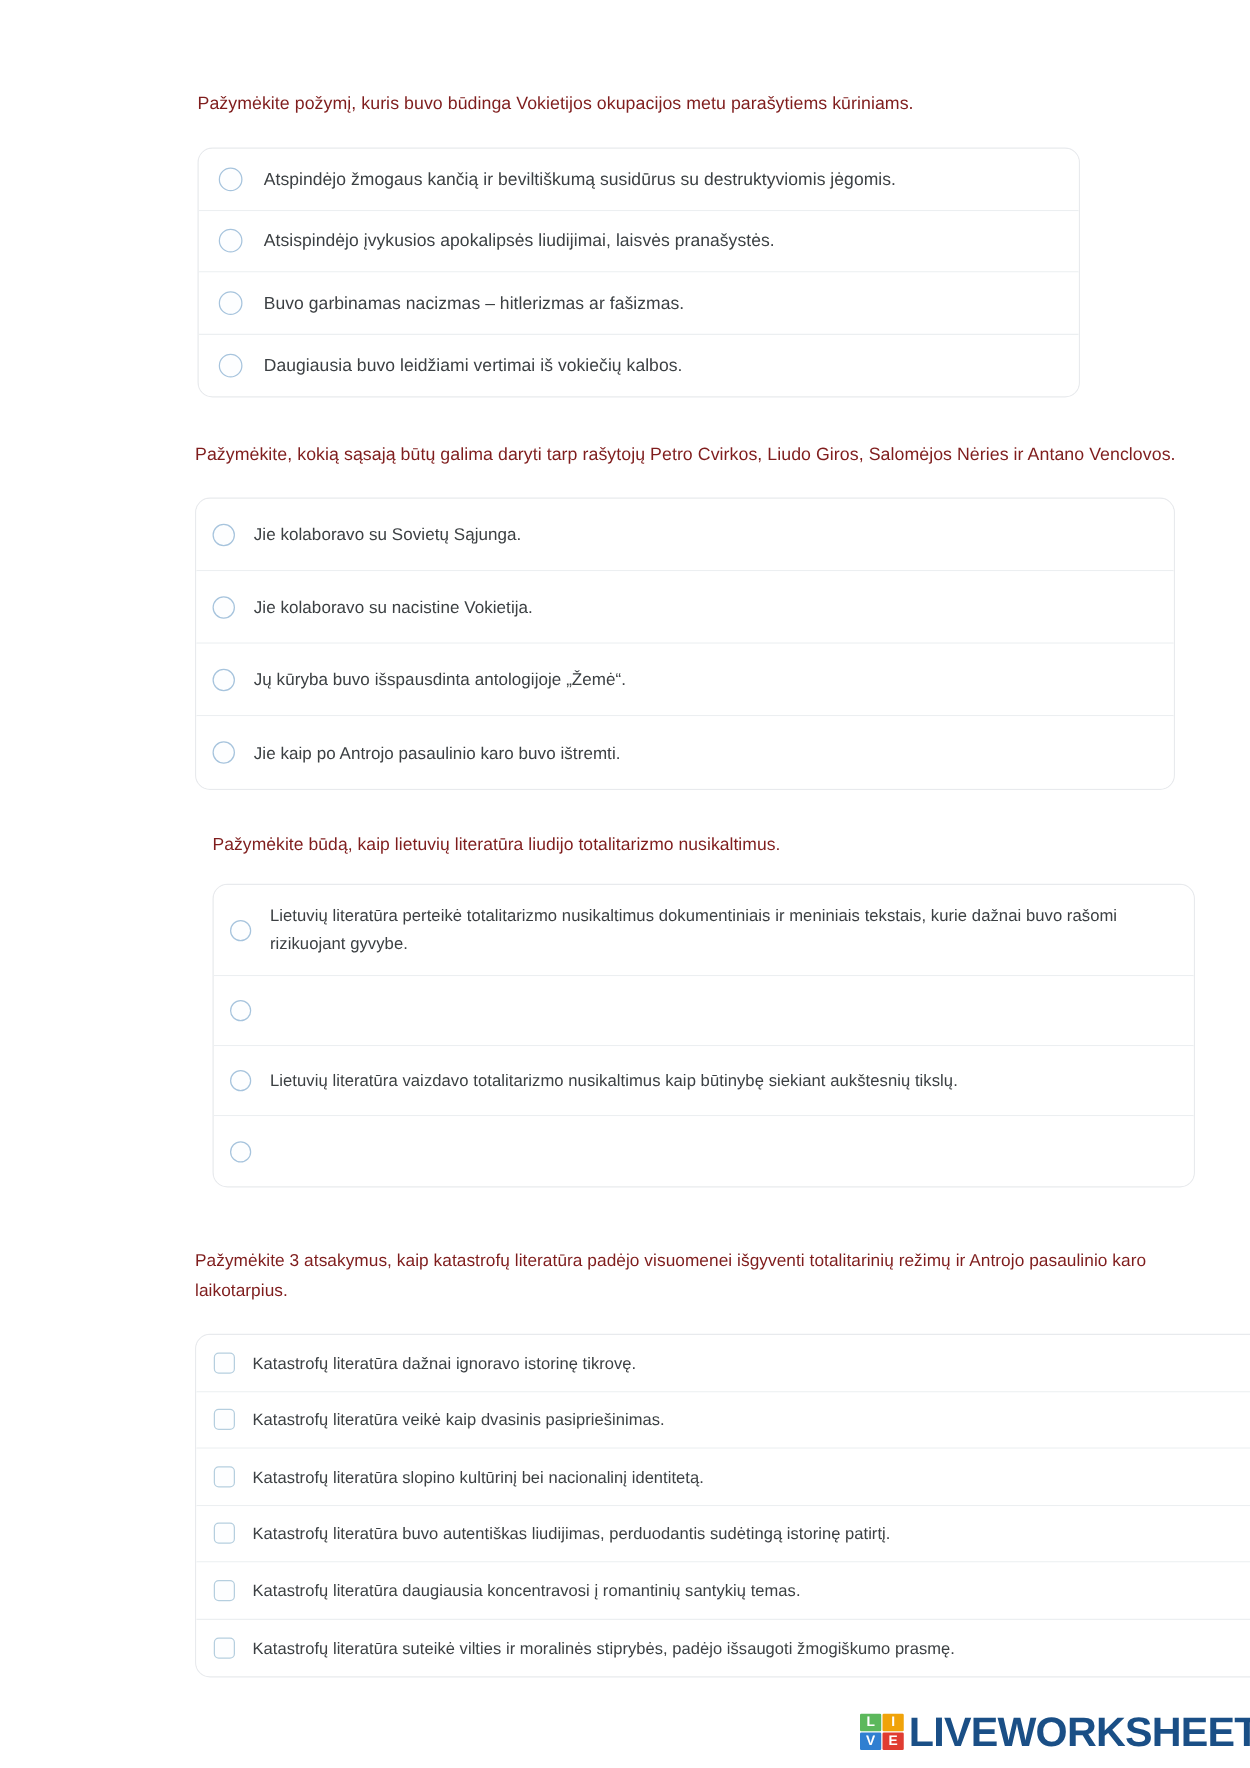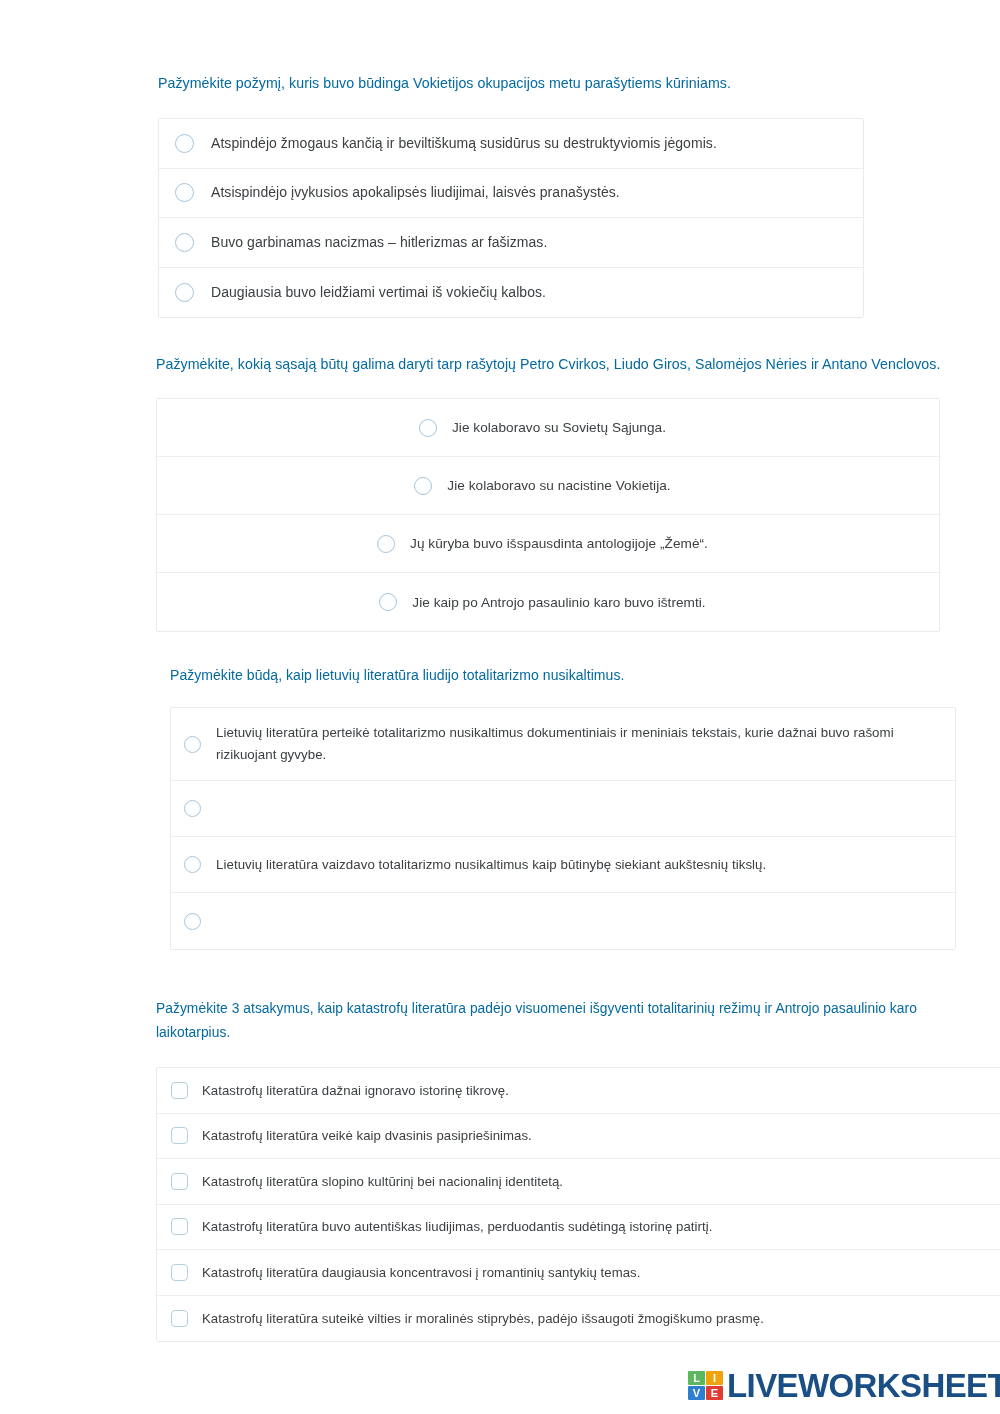--- a/index.html
+++ b/index.html
@@ -23,27 +23,27 @@
     height: 1414px;
     background: #ffffff;
   }
 
   
   .qblock { position: absolute; }
 
   .qtext {
     font-size: 14.2px;
     line-height: 22px;
-    color: #0369a1;
+    color: #7f1d1d;
     letter-spacing: 0.05px;
   }
 
   .options {
     border: 1px solid #e8eaed;
-    border-radius: 2px;
+    border-radius: 12px;
     background: #ffffff;
     overflow: hidden;
   }
 
   .opt {
     display: flex;
     align-items: center;
     border-bottom: 1px solid #eceff1;
     background: #fff;
     padding: 0 14px;
@@ -78,21 +78,21 @@
     background: #fdfeff;
   }
 
   
   #q1 { left: 158px; top: 72px; width: 712px; }
   #q1 .options { margin-top: 24px; width: 706px; }
   #q1 .opt { height: 49.5px; padding-left: 16px; }
 
   #q2 { left: 156px; top: 353px; width: 790px; }
   #q2 .options { margin-top: 23px; width: 784px; }
-  #q2 .opt { height: 58px; padding-left: 13px; justify-content: center; }
+  #q2 .opt { height: 58px; padding-left: 13px; }
   #q2 .opt-label { font-size: 13.6px; padding-left: 15px; }
   #q2 .radio { width: 18px; height: 18px; }
 
   #q3 { left: 170px; top: 664px; width: 938px; }
   #q3 .qtext { font-size: 14px; }
   #q3 .options { margin-top: 21px; width: 786px; }
   #q3 .opt { padding-left: 13px; min-height: 56px; }
   #q3 .opt.tall { min-height: 73px; align-items: center; }
   #q3 .opt-label { font-size: 13.3px; line-height: 22px; padding-left: 15px; padding-right: 16px; }
   #q3 .radio { width: 17px; height: 17px; }

